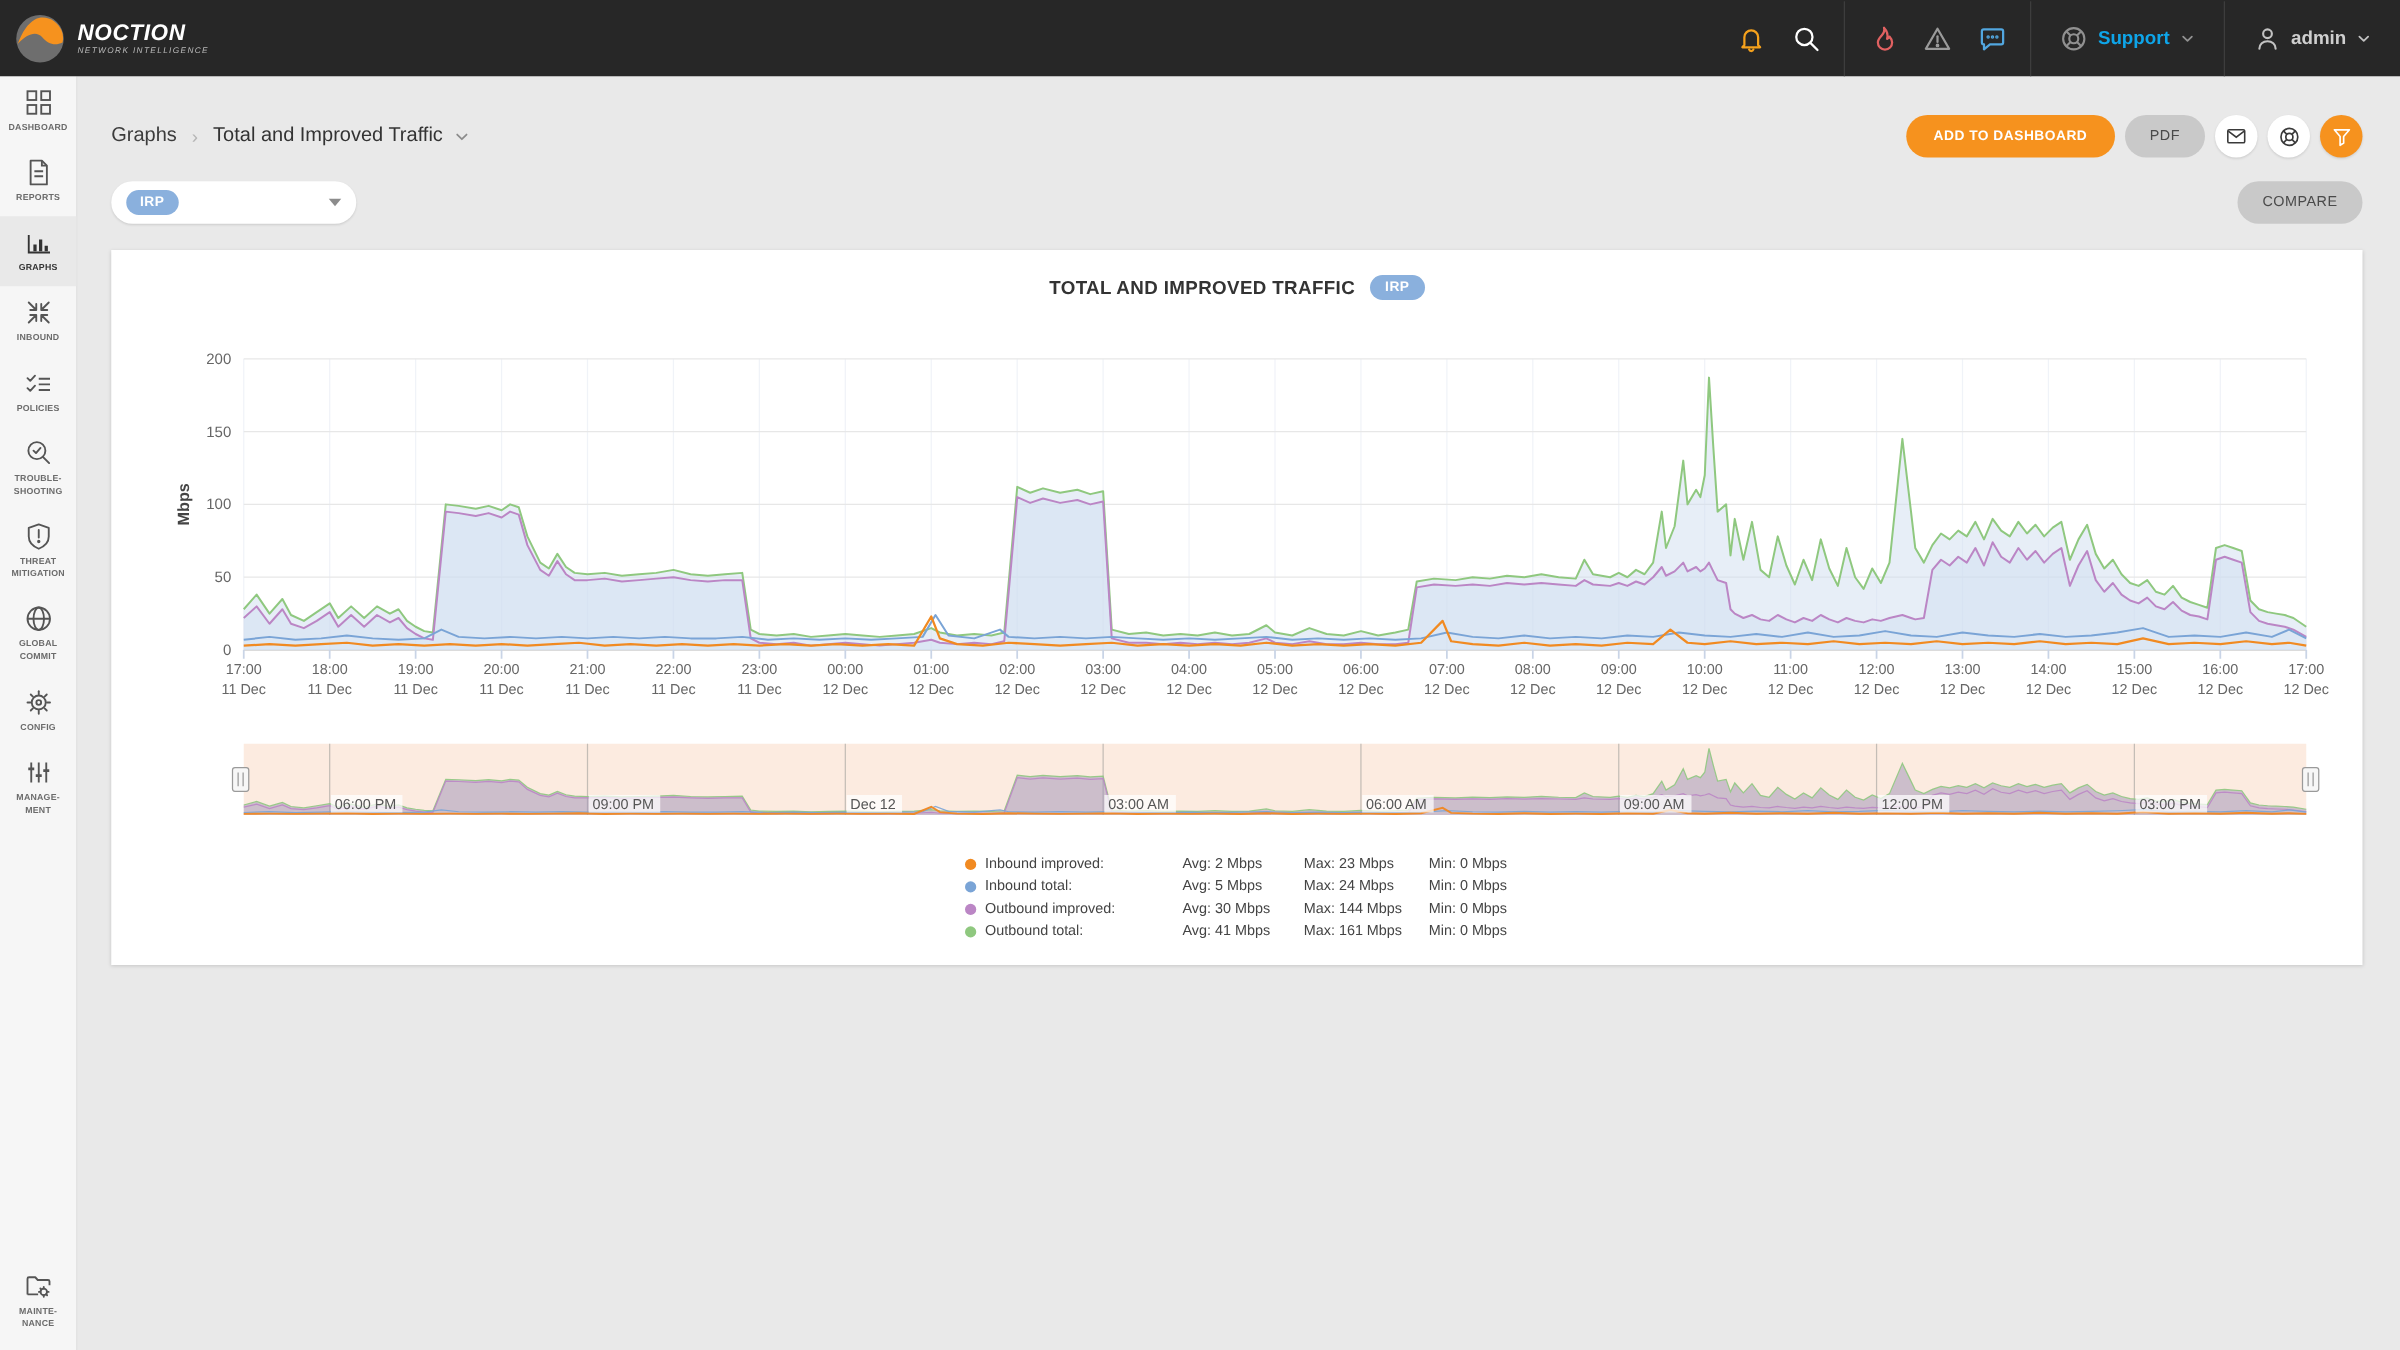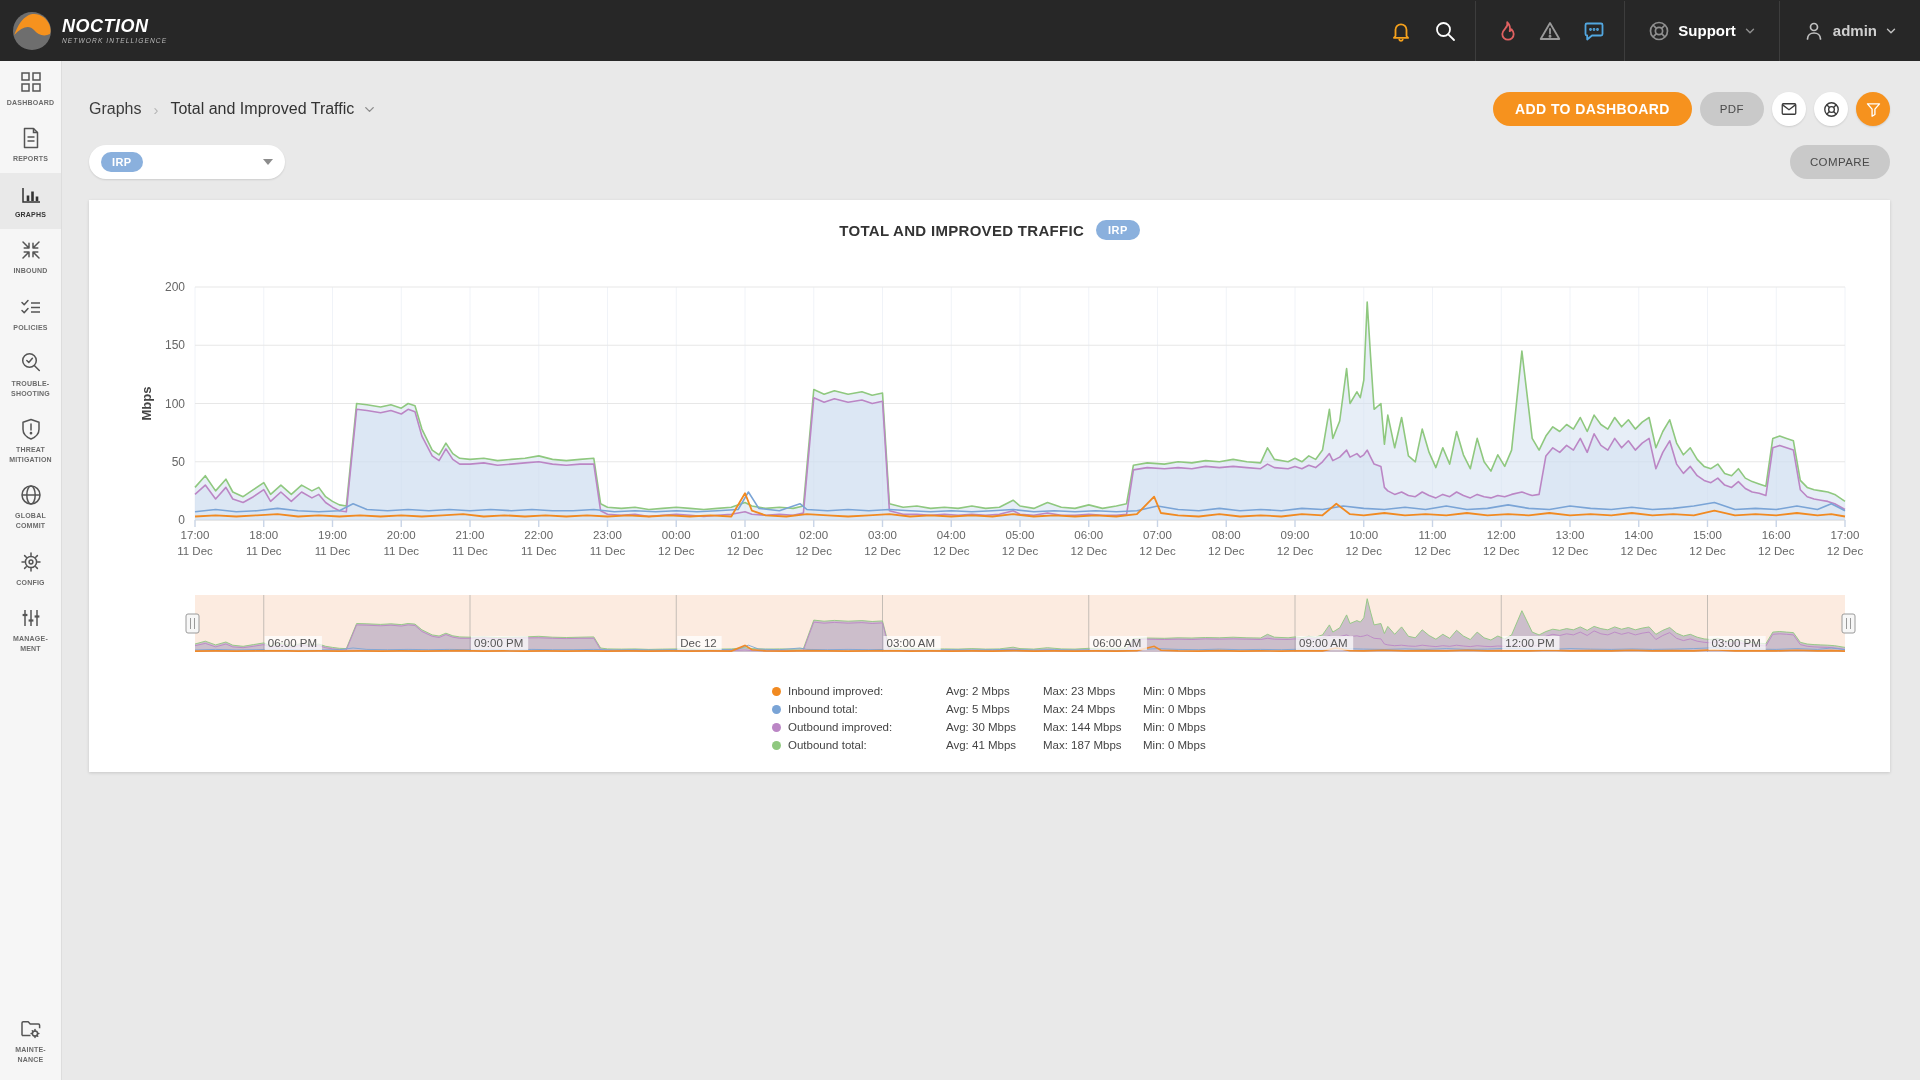--- a/index.html
+++ b/index.html
@@ -8,39 +8,39 @@
   .topbar{position:absolute;top:0;left:0;width:1920px;height:61px;background:#272727;display:flex;align-items:center;z-index:20;}
   .brand{display:flex;align-items:center;gap:10px;margin-left:12px;}
   .logo-circle{width:40px;height:40px;}
   .brand-text{display:flex;flex-direction:column;line-height:1;}
   .brand-name{color:#fff;font-size:18px;font-weight:800;font-style:italic;letter-spacing:.5px;}
   .brand-sub{color:#b9b9b9;font-size:6.6px;font-style:italic;letter-spacing:1.1px;margin-top:3px;}
   .topbar-right{margin-left:auto;display:flex;align-items:center;height:100%;}
   .tb-icon{width:24px;height:24px;display:inline-block;}
   .tb-btn{display:flex;align-items:center;justify-content:center;padding:0 10px;height:100%;cursor:pointer;}
   .tb-sep{width:1px;height:60px;background:#3d3d3d;margin:0 8px;}
-  .tb-group{display:flex;align-items:center;gap:7px;color:#ffffff;font-size:15px;font-weight:bold;padding:0 14px;cursor:pointer;}
+  .tb-group{display:flex;align-items:center;gap:7px;color:#0ea5e9;font-size:15px;font-weight:bold;padding:0 14px;cursor:pointer;}
   .tb-group.user{color:#cfcfcf;padding-right:22px;}
   
   .sidebar{position:absolute;top:61px;left:0;width:61px;height:1019px;background:#f6f6f6;border-right:1px solid #ddd;display:flex;flex-direction:column;z-index:10;}
   .side-item{display:flex;flex-direction:column;align-items:center;justify-content:center;padding:9px 2px;cursor:pointer;}
   .side-item .s-icon{width:24px;height:24px;}
   .side-item .s-label{font-size:7px;font-weight:bold;color:#6b6b6b;text-align:center;margin-top:4px;letter-spacing:.2px;width:54px;line-height:1.45;}
   .side-item.active{background:#e9e9e9;}
   .side-item.active .s-label{color:#333;}
   .side-bottom{margin-top:auto;margin-bottom:6px;}
   
   .content{position:absolute;top:61px;left:61px;width:1859px;height:1019px;}
   .row1{display:flex;align-items:center;margin:30px 30px 0 28px;height:36px;}
   .breadcrumb{display:flex;align-items:center;gap:12px;font-size:16px;color:#444;}
   .bc-root{cursor:pointer;color:#3c3c3c;}
   .bc-sep{color:#b5b5b5;font-size:15px;}
   .bc-cur{color:#333;display:flex;align-items:center;gap:8px;cursor:pointer;}
   .actions{margin-left:auto;display:flex;align-items:center;gap:8px;}
-  .btn-orange{background:#f6921e;color:#fff;font-weight:bold;font-size:14px;letter-spacing:.4px;border:none;border-radius:17px;height:34px;padding:0 22px;cursor:pointer;font-family:inherit;}
+  .btn-orange{background:#f6921e;color:#fff;font-weight:bold;font-size:11px;letter-spacing:.4px;border:none;border-radius:17px;height:34px;padding:0 22px;cursor:pointer;font-family:inherit;}
   .btn-gray{background:#c9c9c9;color:#4a4a4a;font-weight:normal;font-size:11.5px;letter-spacing:.4px;border:none;border-radius:17px;height:34px;padding:0 20px;cursor:pointer;font-family:inherit;}
   .circle-btn{width:34px;height:34px;border-radius:50%;background:#fff;display:flex;align-items:center;justify-content:center;cursor:pointer;box-shadow:0 1px 2px rgba(0,0,0,.12);}
   .circle-btn.orange{background:#f6921e;}
   .row2{display:flex;align-items:center;margin:18px 30px 0 28px;height:34px;}
   .dropdown{width:196px;height:34px;background:#fff;border-radius:17px;box-shadow:0 1px 2px rgba(0,0,0,.12);display:flex;align-items:center;padding:0 12px;cursor:pointer;box-sizing:border-box;}
   .chip{background:#8ab0dd;color:#fff;font-size:11px;font-weight:bold;border-radius:11px;padding:4px 11px;letter-spacing:.4px;}
   .dd-caret{margin-left:auto;width:0;height:0;border-left:5px solid transparent;border-right:5px solid transparent;border-top:6px solid #8c8c8c;}
   .compare-wrap{margin-left:auto;}
   
   .card{position:absolute;left:28px;top:139px;width:1801px;height:572px;background:#fff;box-shadow:0 1px 3px rgba(0,0,0,.15);}
@@ -486,18 +486,18 @@
           <span class="dot" style="background:#bb86c5"></span>
           <span class="lg-label">Outbound improved:</span>
           <span class="lg-avg">Avg: 30 Mbps</span>
           <span class="lg-max">Max: 144 Mbps</span>
           <span class="lg-min">Min: 0 Mbps</span>
         </div>
         <div class="legend-row">
           <span class="dot" style="background:#8fc87f"></span>
           <span class="lg-label">Outbound total:</span>
           <span class="lg-avg">Avg: 41 Mbps</span>
-          <span class="lg-max">Max: 187 Mbps</span>
+          <span class="lg-max">Max: 161 Mbps</span>
           <span class="lg-min">Min: 0 Mbps</span>
         </div>
       </div>
   </div>
 </div>
 
 </body></html>

